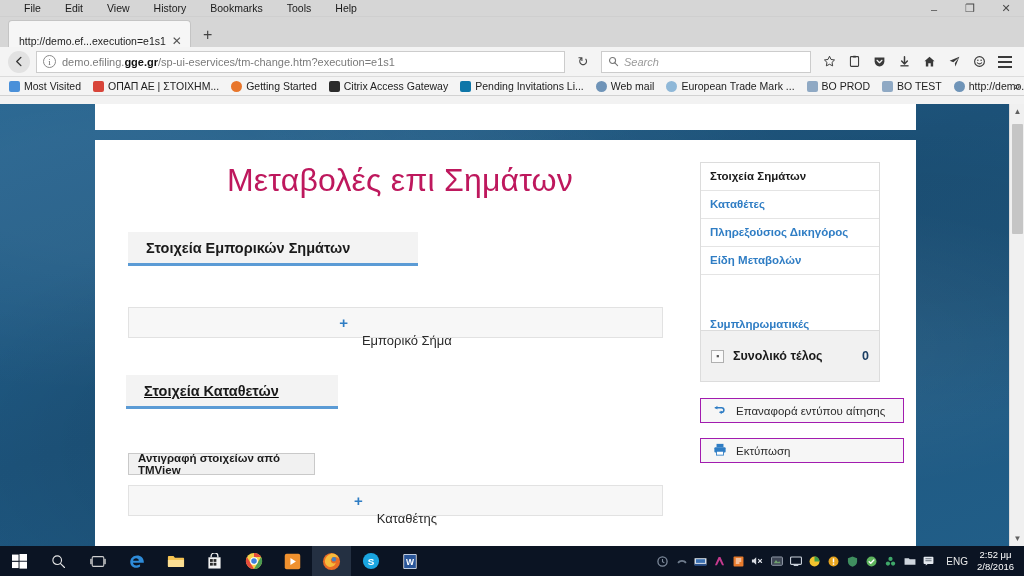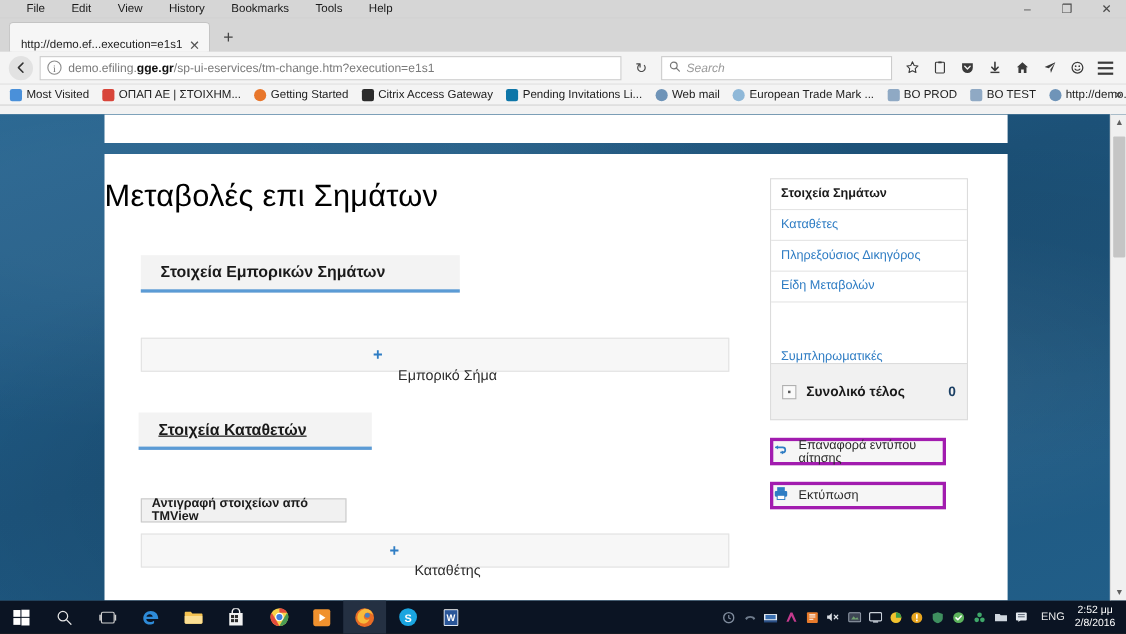--- a/index.html
+++ b/index.html
@@ -99,22 +99,22 @@
       linear-gradient(160deg, #23628e 0%, #1d547c 45%, #215e88 100%);
   }
   .topstrip {
     position:absolute; left:95px; top:0; width:821px; height:26px; background:#ffffff;
   }
   .card {
     position:absolute; left:95px; top:36px; width:821px; height:406px; background:#ffffff;
   }
 
   .pagetitle {
-    position:absolute; left:0; top:22px; width:610px; text-align:left;
-    font-size: 28px; color:#000000; font-weight: normal; letter-spacing: 0.2px;
+    position:absolute; left:0; top:22px; width:610px; text-align:center;
+    font-size: 32px; color:#be185d; font-weight: normal; letter-spacing: 0.2px;
   }
 
   
   .sectionhdr {
     position:absolute; background:#f3f3f3; border-bottom: 3px solid #5b9bd5;
     display:flex; align-items:center; padding-left: 18px;
   }
   .sectionhdr span { font-size: 14.5px; font-weight:bold; color:#1a1a1a; }
 
   .addrow {
@@ -131,42 +131,43 @@
   }
 
   
   .navbox {
     position:absolute; left:605px; top:22px; width:180px;
     border:1px solid #dcdcdc; background:#fff;
   }
   .navbox .nrow {
     border-bottom:1px solid #e4e4e4; padding: 6px 9px; font-size: 11.5px;
     line-height: 15px;
+    font-weight: bold;
   }
   .navbox .nrow:last-child { border-bottom:none;margin-top:36px; }
   .navbox .nrow.active { font-weight:bold; color:#1a1a1a; }
   .navbox .nrow.link { color:#2f7dc4; }
 
   .feebox {
     position:absolute; left:605px; top:190px; width:180px; height:52px;
     background:#f1f1f1; border:1px solid #dcdcdc;
     display:flex; align-items:center; padding: 0 10px; gap: 9px;
   }
   .feebox .toggle {
     width:13px; height:13px; border:1px solid #b0b0b0; background:#fafafa;
     display:flex; align-items:center; justify-content:center; flex:none;
     font-size: 9px; color:#555; line-height:1;
   }
   .feebox .feelabel { flex:1 1 auto; font-size:12.5px; font-weight:bold; color:#1a1a1a; line-height:15px; }
   .feebox .feevalue { font-size:12.5px; font-weight:bold; color:#1a3e63; }
 
   .sidebtn {
-    position:absolute; left:605px; width:160px; height:25px;
-    background:#f6f6f6; border:3px solid #a21caf;
-    display:flex; align-items:center; gap: 9px; padding-left: 0;
+    position:absolute; left:605px; width:204px; height:25px;
+    background:#f6f6f6; border:1px solid #a21caf;
+    display:flex; align-items:center; gap: 9px; padding-left: 12px;
   }
   .sidebtn .lbl { font-size: 11.5px; color:#2b2b2b; }
 
   
   .vscroll {
     position:absolute; right:0; top:104px; width:15px; height:442px;
     background:#f0f0f0; border-left:1px solid #dcdcdc;
   }
   .vscroll .arrow {
     position:absolute; left:0; width:15px; height:15px;

